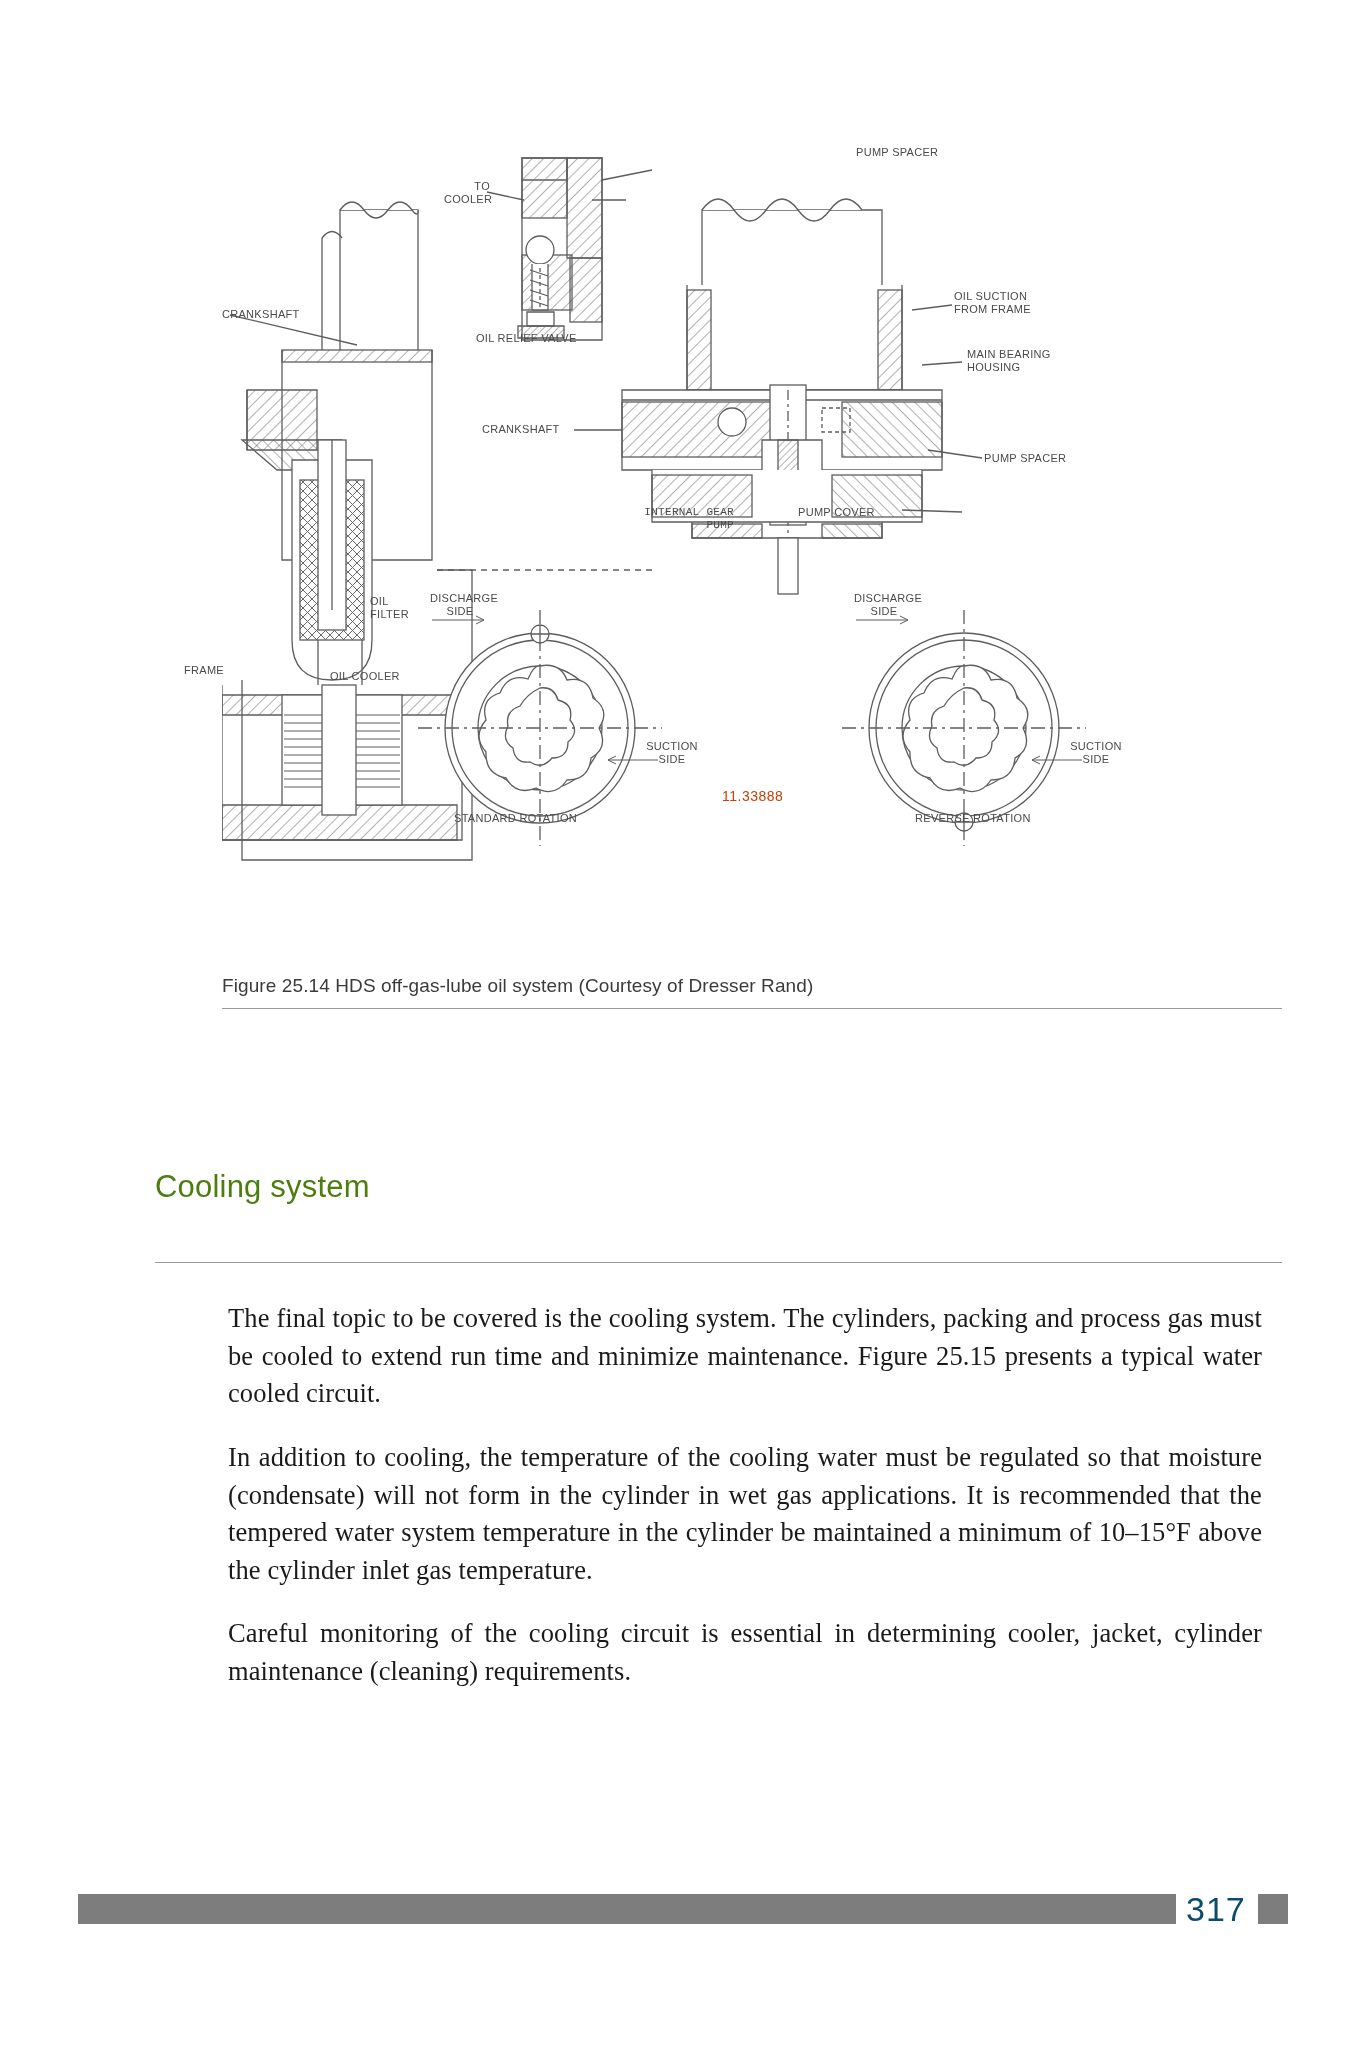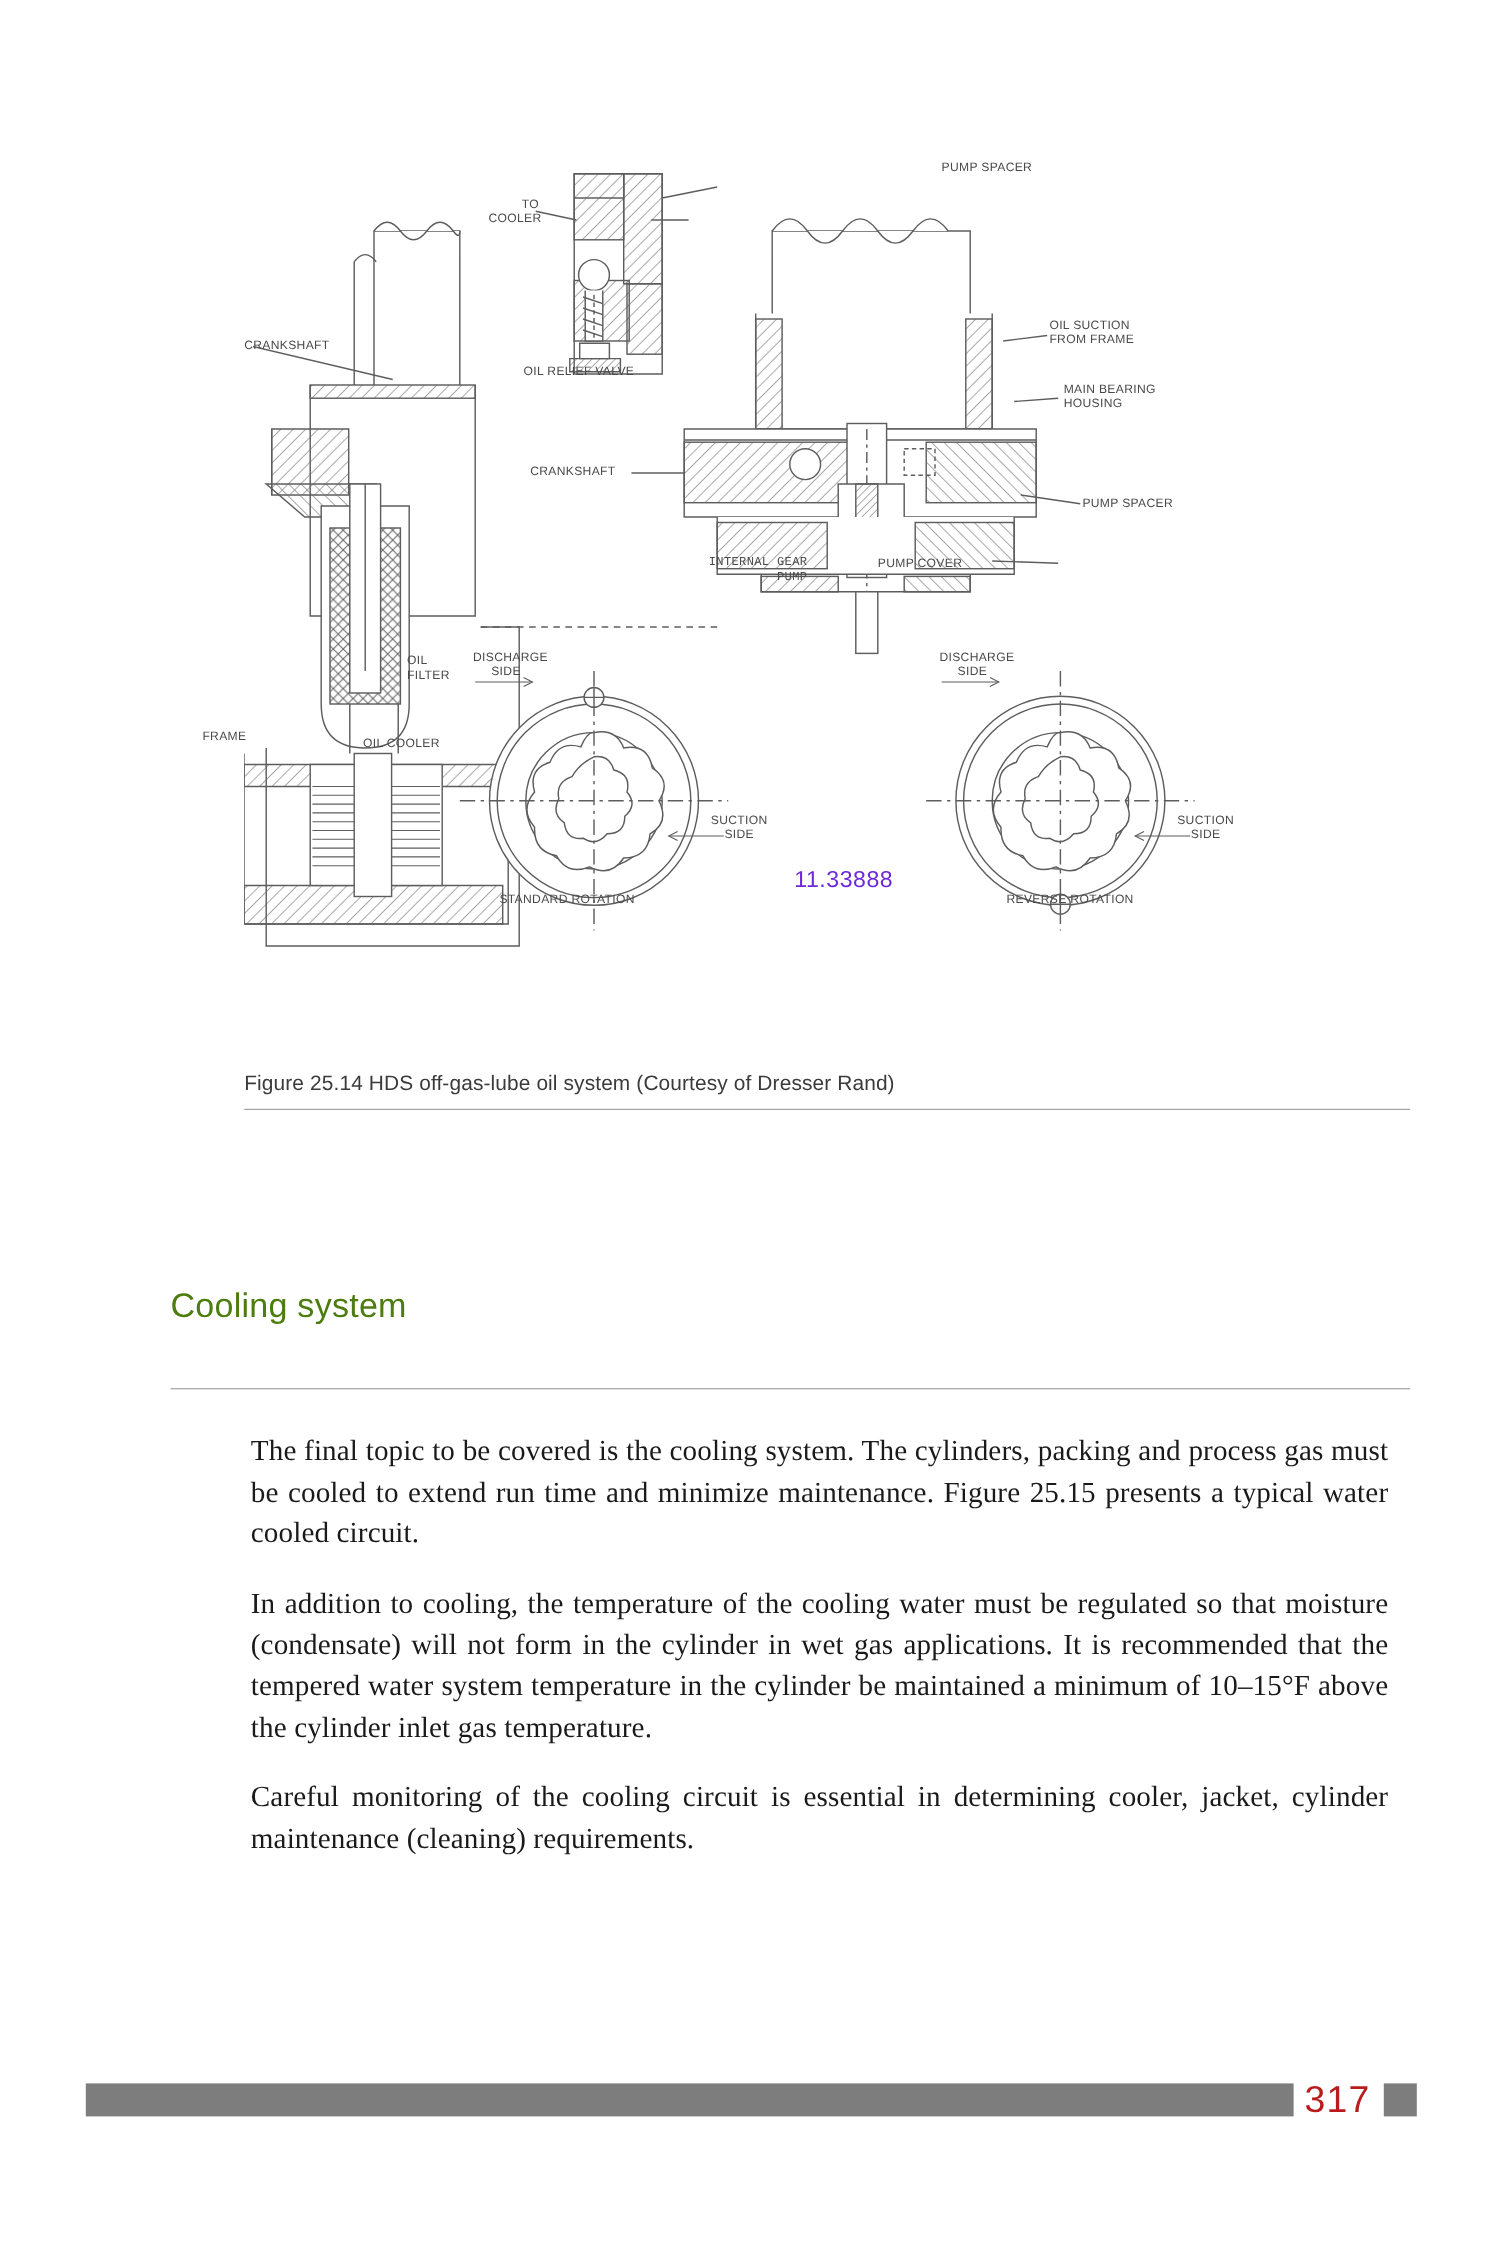--- a/index.html
+++ b/index.html
@@ -64,22 +64,22 @@
     position: absolute;
     font-family: "Liberation Sans", sans-serif;
     font-size: 11px;
     color: #4a4a4a;
     letter-spacing: 0.3px;
     white-space: nowrap;
   }
   .fig-value {
     position: absolute;
     font-family: "Liberation Sans", sans-serif;
-    font-size: 21px;
-    color: #6d28d9;
+    font-size: 14px;
+    color: #c2410c;
     letter-spacing: 0.5px;
   }
 
   
   .caption {
     position: absolute;
     left: 222px;
     top: 975px;
     width: 1060px;
     font-family: "Liberation Sans", sans-serif;
@@ -140,21 +140,21 @@
     width: 1098px;
     height: 30px;
     background: #7d7d7d;
   }
   .footer-num {
     position: absolute;
     left: 1186px;
     top: 1890px;
     font-family: "Liberation Sans", sans-serif;
     font-size: 34px;
-    color: #b91c1c;
+    color: #0c4a6e;
     letter-spacing: 1px;
   }
   .footer-sq {
     position: absolute;
     left: 1258px;
     top: 1894px;
     width: 30px;
     height: 30px;
     background: #7d7d7d;
   }

